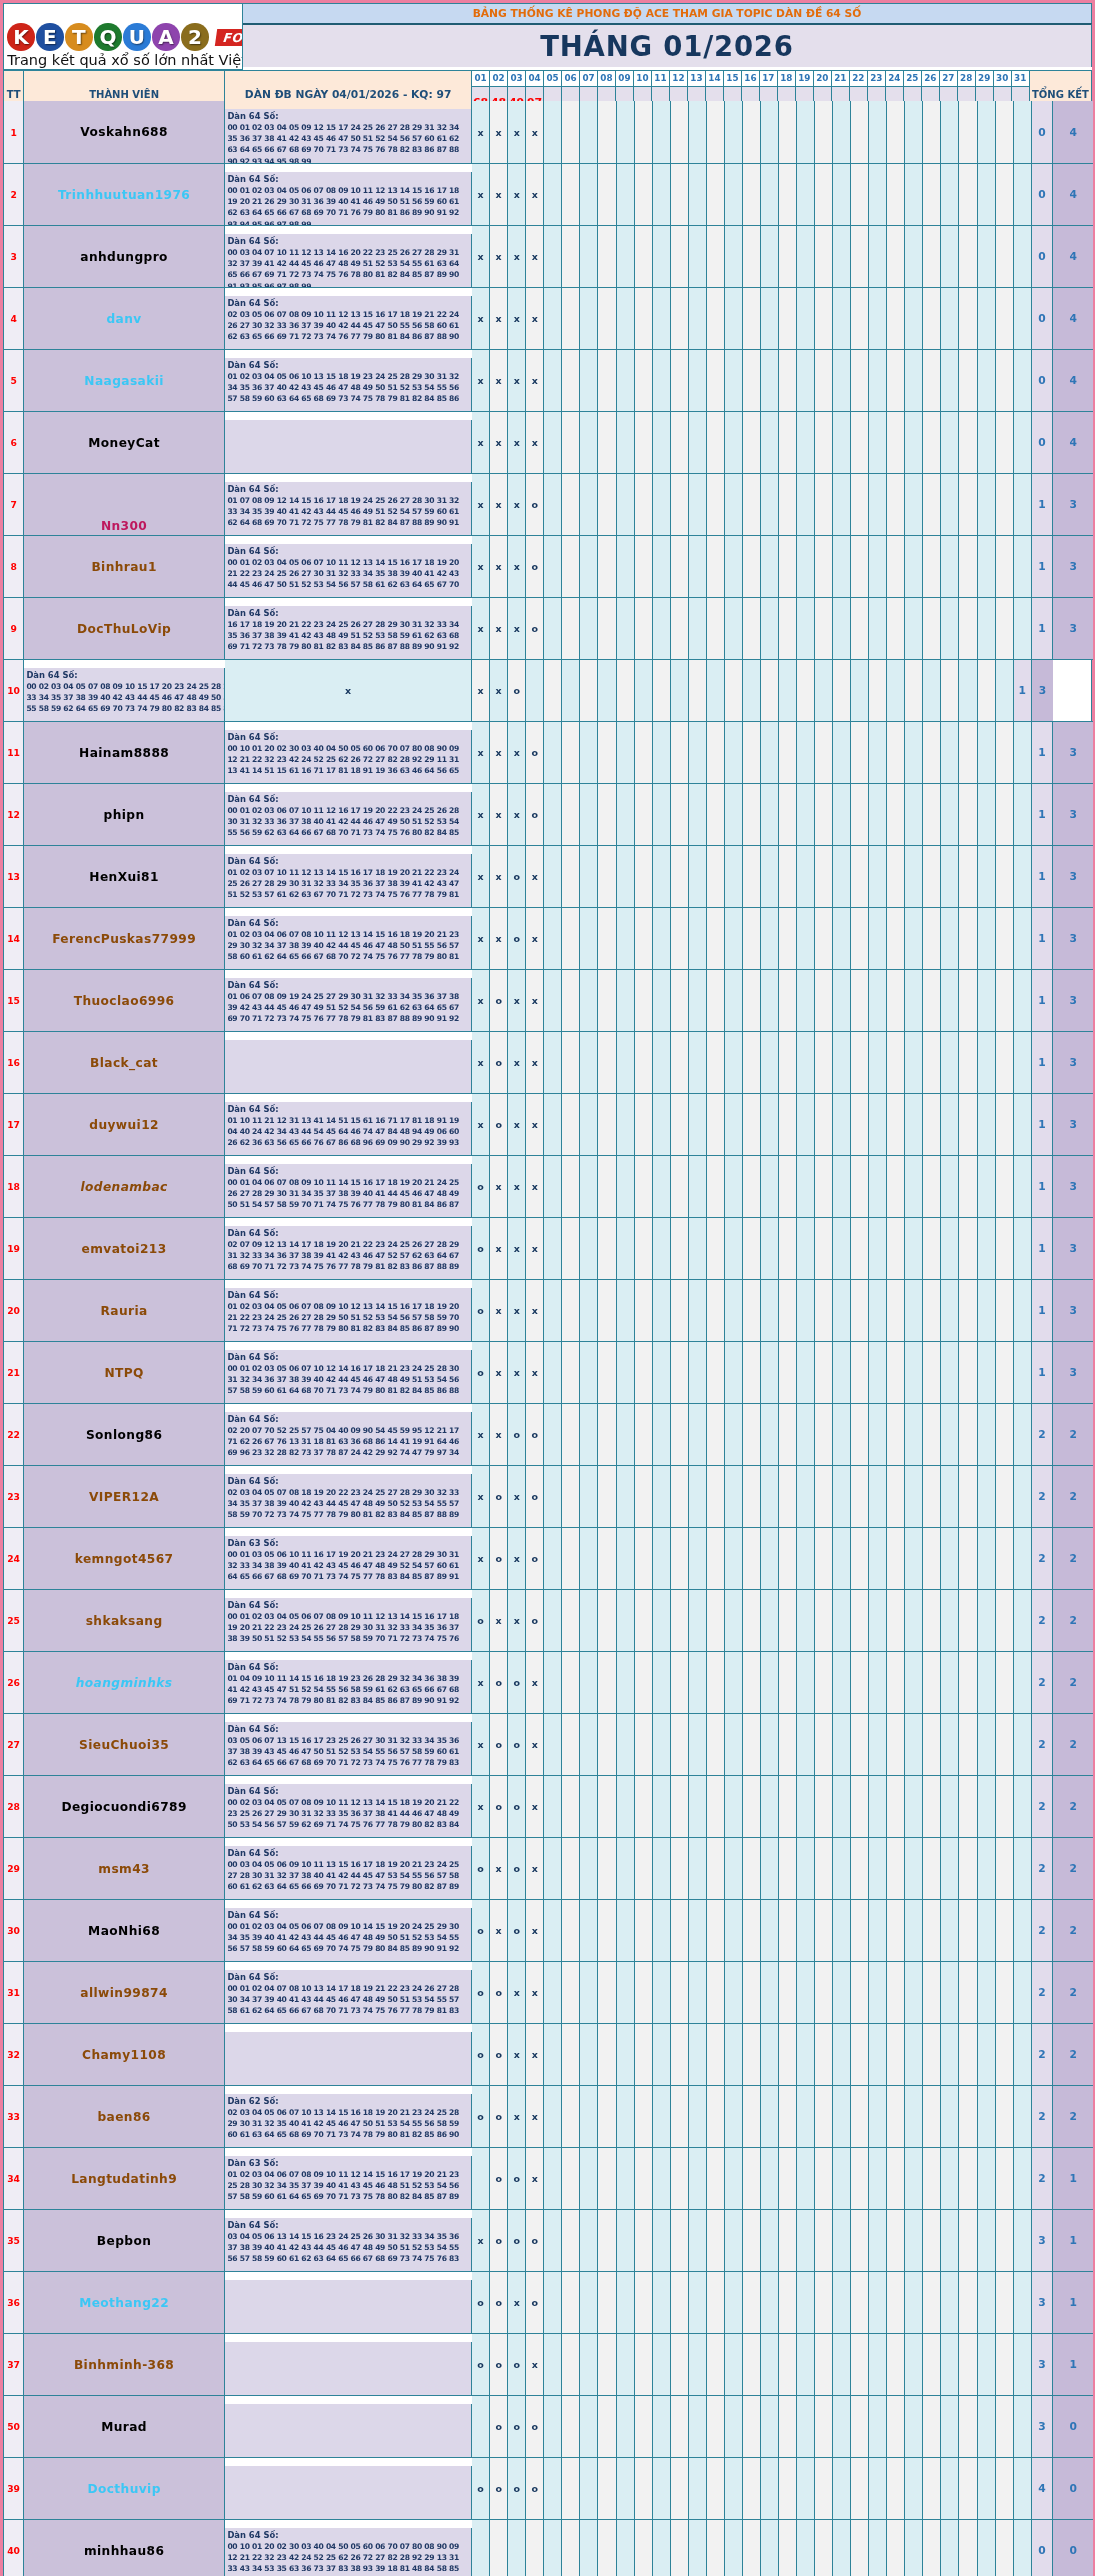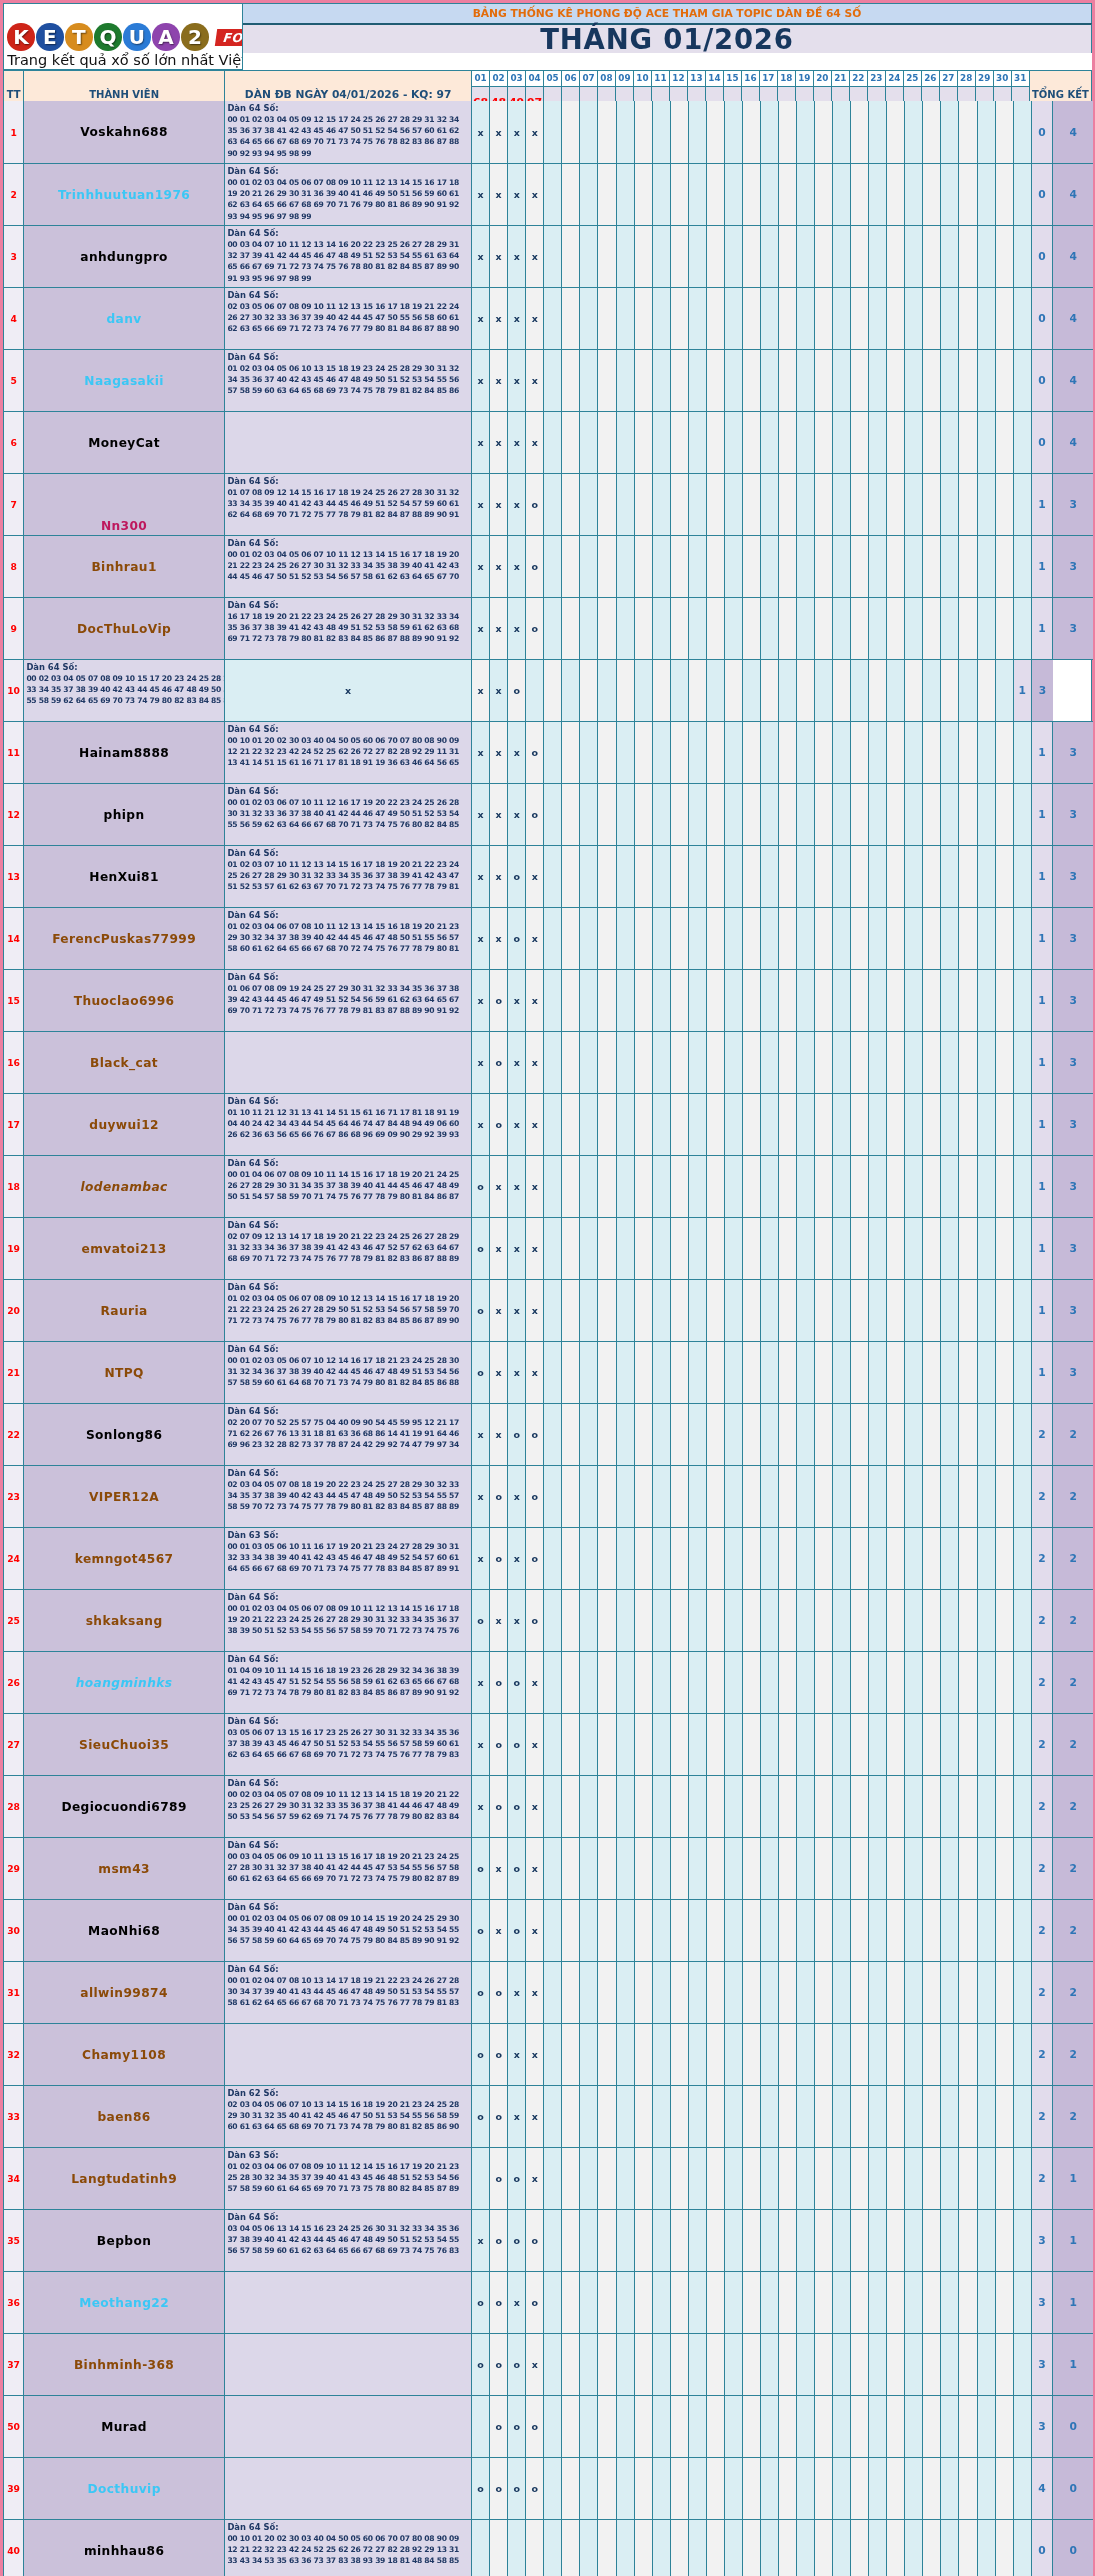--- a/index.html
+++ b/index.html
@@ -8,21 +8,21 @@
   .inner{width:1089px;background:#fff;}
   
   .top{display:flex;width:1089px;height:67px;border-bottom:0;}
   .logo-box{width:240px;height:67px;background:#fff;border:1.5px solid #2E8399;border-right:1.5px solid #2E8399;box-sizing:border-box;display:flex;flex-direction:column;justify-content:flex-end;overflow:hidden;position:relative;}
   .logo-row{display:flex;align-items:center;gap:1.5px;padding:1.5px 1.5px 0 3.1px;}
   .logo-letter{width:27.5px;height:27.5px;border-radius:50%;color:#fff;font-weight:bold;font-size:20px;display:flex;align-items:center;justify-content:center;text-shadow:0.8px 0.8px 1.5px rgba(0,0,0,.5);}
   .forum-badge{margin-left:6.1px;background:#D42520;color:#fff;font-style:italic;font-weight:bold;font-size:12.2px;padding:1.5px 7.6px;transform:skewX(-8deg);letter-spacing:0.8px;}
   .tagline{font-size:14.5px;color:#111;padding:0.8px 1.5px 1.5px 3.1px;white-space:nowrap;}
   .top-right{width:850px;display:flex;flex-direction:column;}
   .topic-bar{height:20px;background:#C6D9F1;border-top:1.5px solid #2E8399;border-right:1.5px solid #2E8399;box-sizing:border-box;display:flex;align-items:center;justify-content:center;color:#E36C0A;font-weight:bold;font-size:10.7px;}
-  .month-bar{height:30px;background:#E4DFEC;border-top:2.3px solid #1F5C73;border-right:1.5px solid #2E8399;box-sizing:border-box;display:flex;align-items:center;justify-content:center;color:#17375E;font-weight:bold;font-size:27.5px;letter-spacing:0.8px;}
+  .month-bar{height:44px;background:#E4DFEC;border-top:2.3px solid #1F5C73;border-right:1.5px solid #2E8399;box-sizing:border-box;display:flex;align-items:center;justify-content:center;color:#17375E;font-weight:bold;font-size:27.5px;letter-spacing:0.8px;}
   
   .grid{display:grid;grid-template-columns:20px 201px 247px repeat(31,1fr) 21.4px 40px;width:1089px;box-sizing:border-box;}
   .hdr{height:31px;border:1.5px solid #2E8399;border-bottom:1.5px solid #2E8399;box-sizing:border-box;}
   .hdr .hcell{background:#FDE9D9;color:#1F4E79;font-weight:bold;display:flex;align-items:center;justify-content:center;border-right:0.8px solid #2E8399;font-size:10px;}
   .hdr .dan-h{font-size:10.7px;}
   .day-h{display:flex;flex-direction:column;border-right:0.8px solid #2E8399;}
   .day-h .dnum{height:14.5px;background:#fff;color:#2E75B6;font-weight:bold;font-size:8.8px;display:flex;align-items:center;justify-content:center;border-bottom:0.8px solid #2E8399;}
   .day-h .dkq{height:31px;background:#E4DFEC;color:#FF0000;font-weight:bold;font-size:11px;display:flex;align-items:center;justify-content:center;}
   
   #tbody{border:1.5px solid #2E8399;border-top:0;box-sizing:border-box;display:block;}
@@ -30,21 +30,21 @@
   .row:first-child{border-top:0;}
   .cell{box-sizing:border-box;border-right:0.8px solid #2E8399;overflow:hidden;}
   .tt{background:#EFEDF5;color:#FF0000;font-weight:bold;font-size:9.2px;display:flex;align-items:center;justify-content:center;border-right:1.5px solid #2E8399;}
   .member{background:#CBC1DA;display:flex;align-items:center;justify-content:center;border-right:1.5px solid #2E8399;}
   .member span{font-weight:bold;font-size:12.2px;letter-spacing:0.4px;}
   .name-black{color:#000;}
   .name-blue{color:#3CC7F5;}
   .name-orange{color:#be185d;margin-top:42px;}
   .name-brown{color:#8B4A08;}
   .name-italic{font-style:italic;}
-  .dan{background:#DCD7E9;color:#1F3864;font-weight:bold;font-size:7.6px;line-height:11.3px;padding:1.5px 2.3px;white-space:nowrap;letter-spacing:-0.3px;border-right:1.5px solid #2E8399;}
+  .dan{background:#DCD7E9;color:#1F3864;font-weight:bold;font-size:7.6px;line-height:11.3px;padding:1.5px 2.3px;white-space:nowrap;letter-spacing:-0.3px;border-right:1.5px solid #2E8399;margin-top:8px;}
   .dan .dl{letter-spacing:0;font-size:8.4px;}
   .day{display:flex;align-items:center;justify-content:center;color:#17375E;font-weight:bold;font-size:9.5px;}
   .day.c0{background:#DAEEF3;}
   .day.c1{background:#F2F2F2;}
   .day.last{border-right:1.5px solid #2E8399;}
   .sum1{background:#E2DCEC;color:#2E75B6;font-weight:bold;font-size:10.7px;display:flex;align-items:center;justify-content:center;}
   .sum2{background:#C6BAD8;color:#2E75B6;font-weight:bold;font-size:10.7px;display:flex;align-items:center;justify-content:center;border-right:0;}
 </style>
 </head>
 <body>

